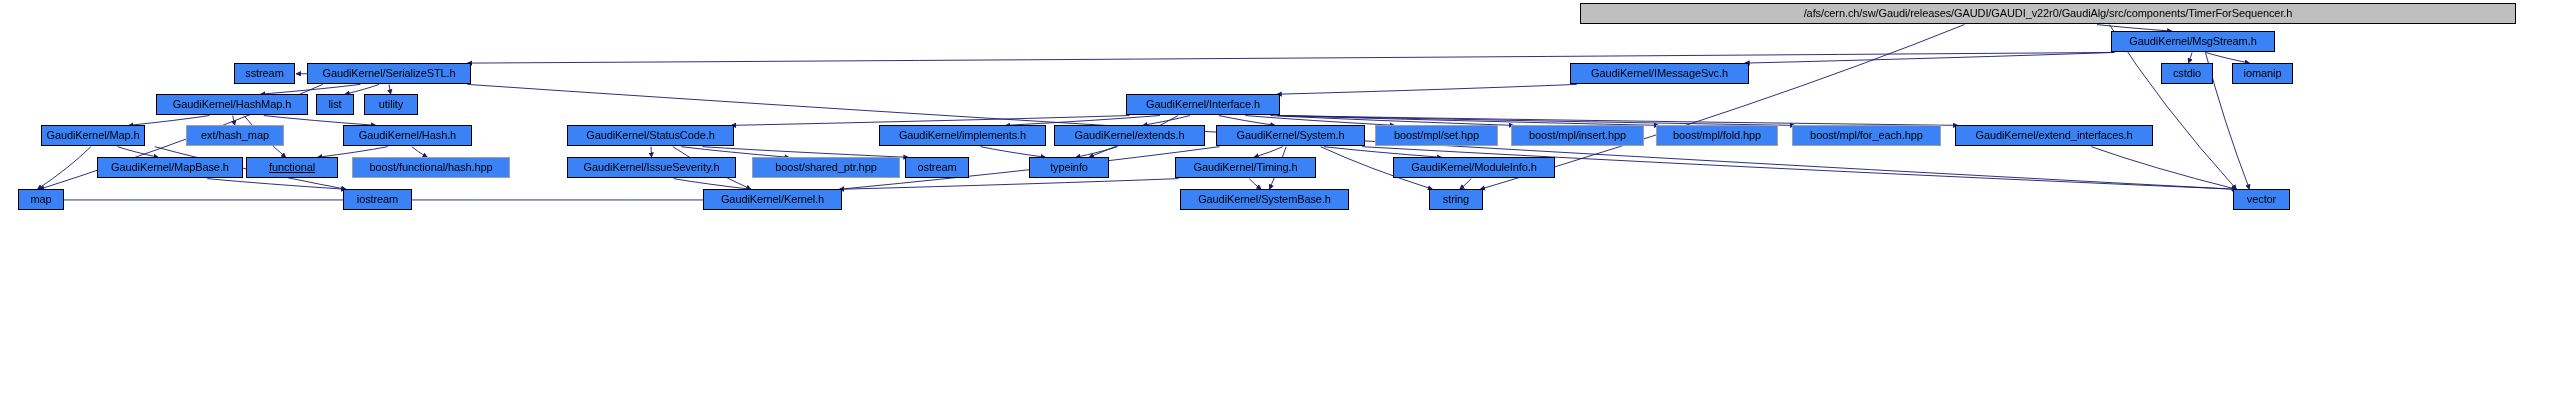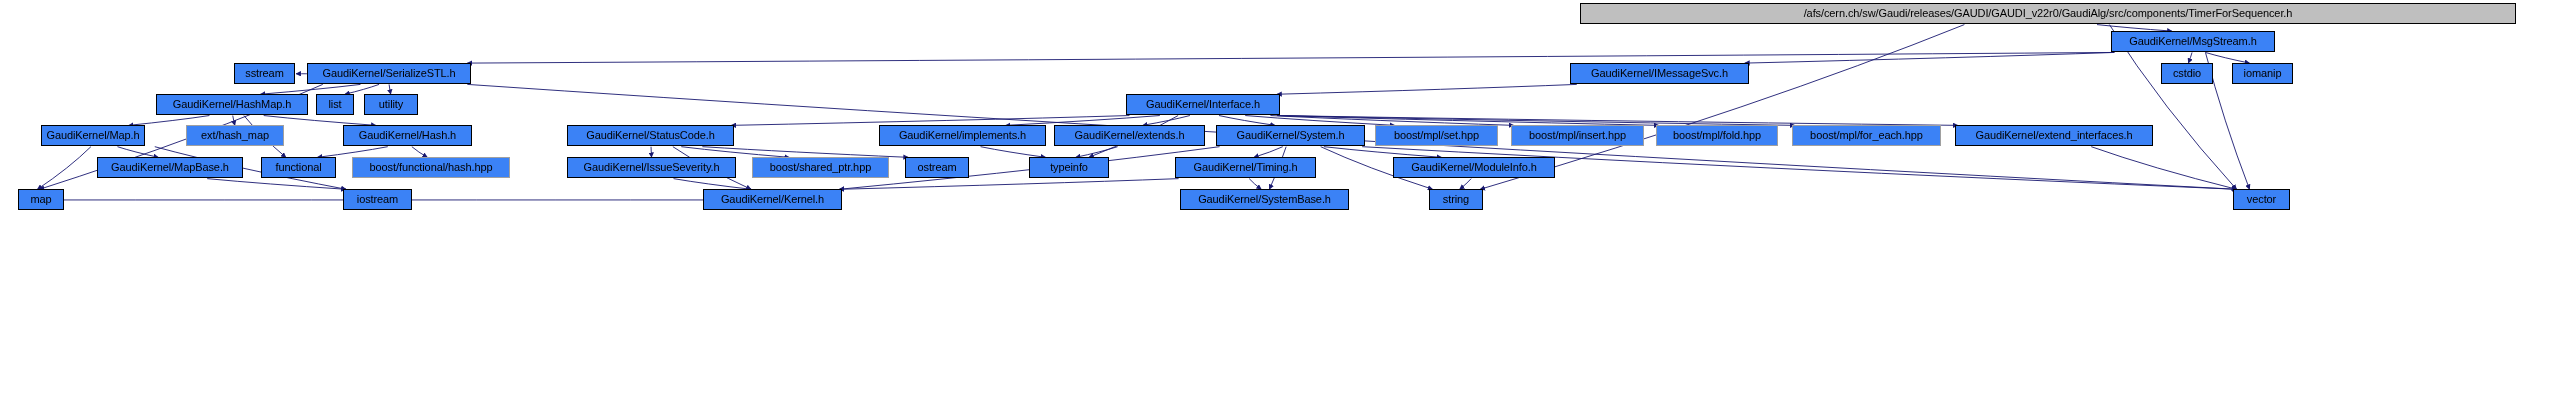--- a/index.html
+++ b/index.html
@@ -184,30 +184,30 @@
       </div>
       <div class="node ext" style="left: 1792px; top: 125px; width: 149px;">
         <span class="label">boost/mpl/for_each.hpp</span>
       </div>
       <div class="node" style="left: 1955px; top: 125px; width: 198px;">
         <span class="label">GaudiKernel/extend_interfaces.h</span>
       </div>
       <div class="node" style="left: 97px; top: 157px; width: 146px;">
         <span class="label">GaudiKernel/MapBase.h</span>
       </div>
-      <div class="node" style="left: 261px; top: 157px; width: 75px;">
+      <div class="node" style="left: 246px; top: 157px; width: 92px; text-decoration: underline;">
         <span class="label">functional</span>
       </div>
       <div class="node ext" style="left: 352px; top: 157px; width: 158px;">
         <span class="label">boost/functional/hash.hpp</span>
       </div>
       <div class="node" style="left: 567px; top: 157px; width: 169px;">
         <span class="label">GaudiKernel/IssueSeverity.h</span>
       </div>
-      <div class="node ext" style="left: 752px; top: 157px; width: 137px;">
+      <div class="node ext" style="left: 752px; top: 157px; width: 148px;">
         <span class="label">boost/shared_ptr.hpp</span>
       </div>
       <div class="node" style="left: 905px; top: 157px; width: 64px;">
         <span class="label">ostream</span>
       </div>
       <div class="node" style="left: 1029px; top: 157px; width: 80px;">
         <span class="label">typeinfo</span>
       </div>
       <div class="node" style="left: 1175px; top: 157px; width: 141px;">
         <span class="label">GaudiKernel/Timing.h</span>

